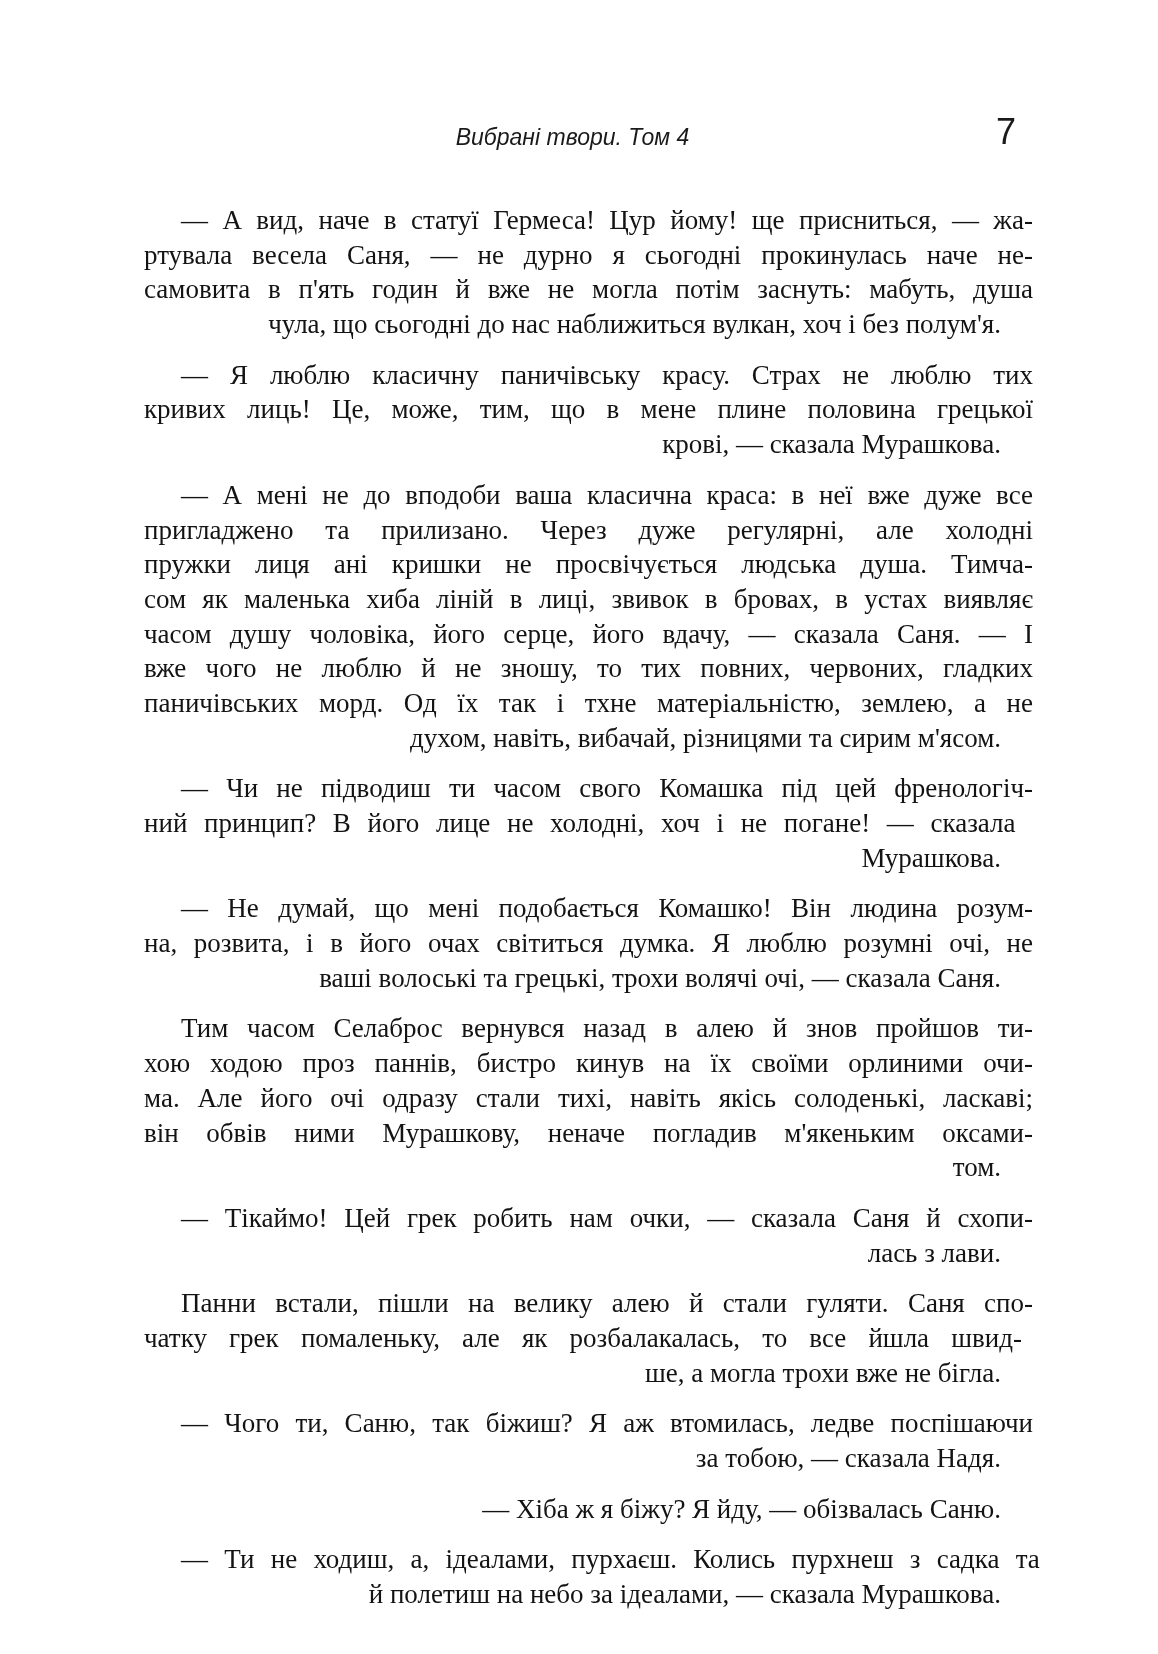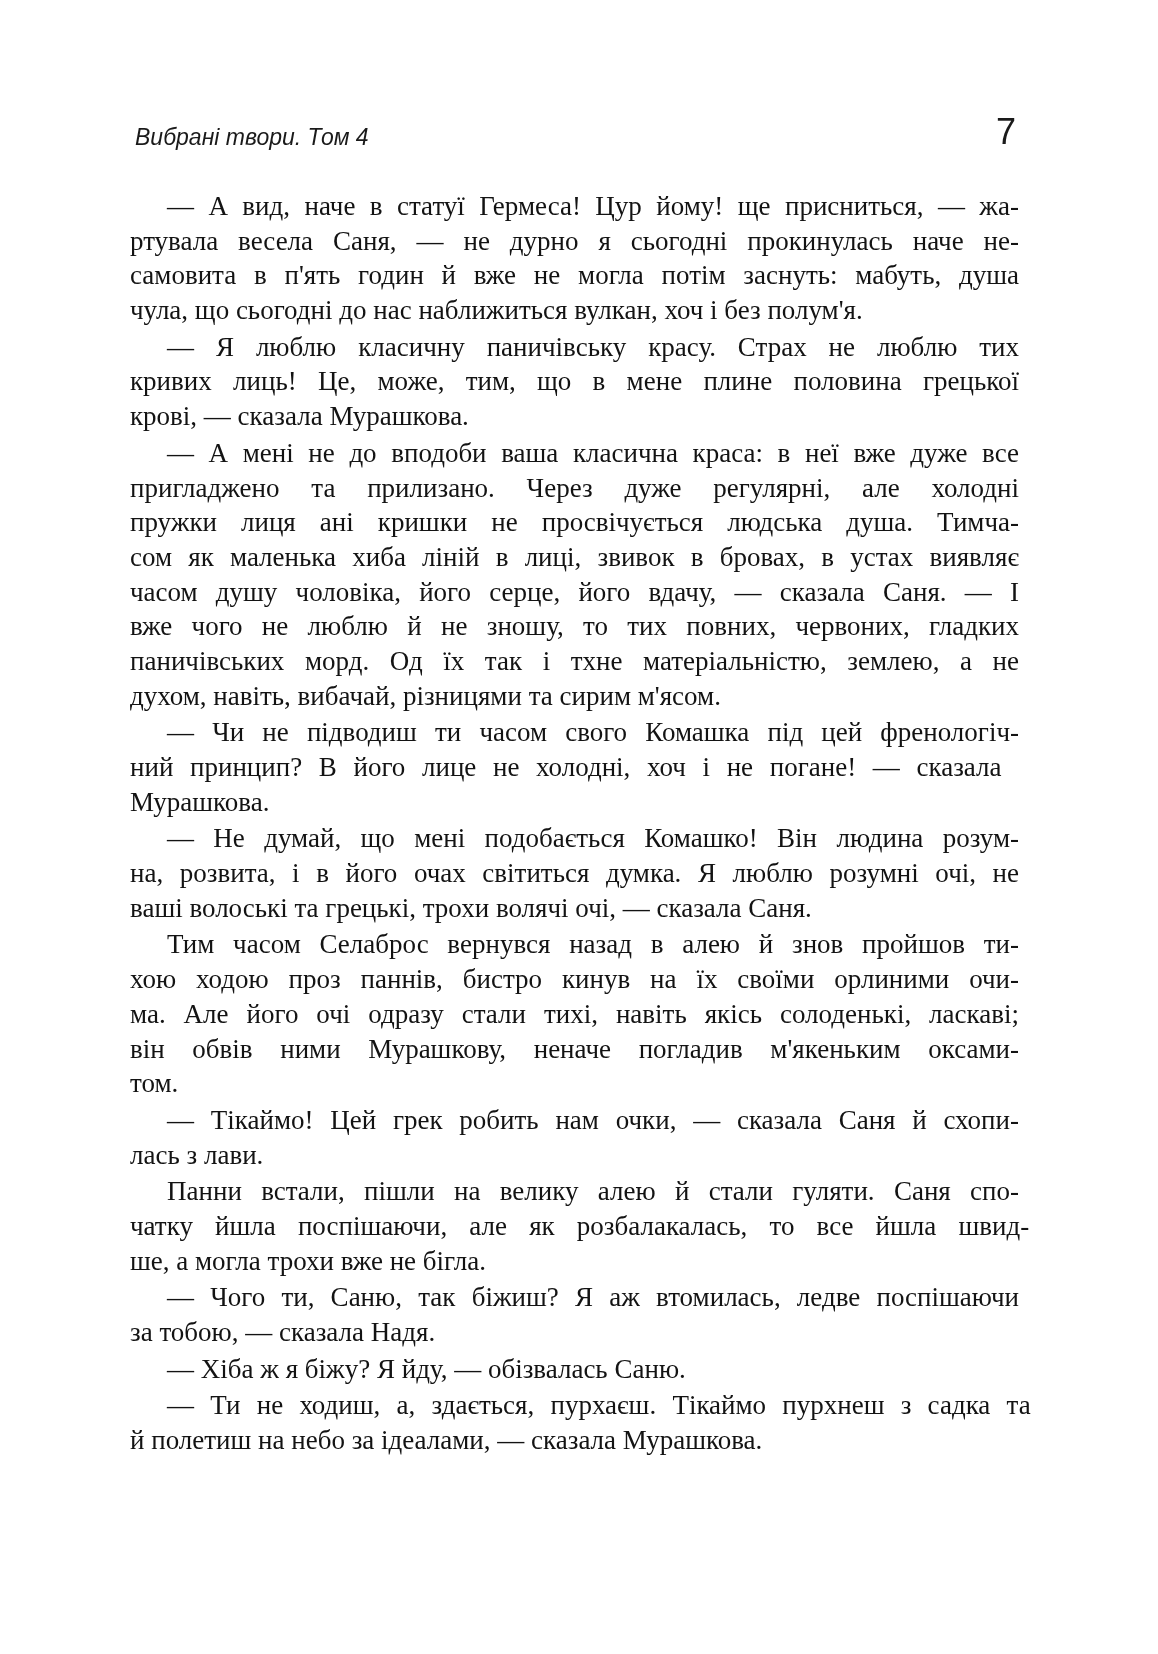--- a/index.html
+++ b/index.html
@@ -11,24 +11,24 @@
     position: relative;
     width: 1158px;
     height: 1654px;
     background: #ffffff;
     color: #131313;
     font-family: "Liberation Serif", serif;
     overflow: hidden;
   }
   .running-title {
     position: absolute;
-    left: 135px;
+    left: 128px;
     top: 124px;
     width: 889px;
-    text-align: left;
+    text-align: center;
     font-family: "Liberation Sans", sans-serif;
     font-style: italic;
     font-weight: 400;
     font-size: 23px;
     line-height: 27px;
     color: #1a1a1a;
   }
   .page-number {
     position: absolute;
     top: 112px;
@@ -40,21 +40,21 @@
     color: #1a1a1a;
   }
   .text-body {
     position: absolute;
     left: 128px;
     top: 187px;
     width: 889px;
     font-size: 27px;
     line-height: 34.7px;
   }
-  .paragraph { margin: 2px; padding: 0; }
+  .paragraph { margin: 16px; padding: 0; text-align: right; }
   .line {
     height: 34.7px;
     white-space: nowrap;
     overflow: visible;
   }
   .line.first { padding-left: 37px; }
   .line span { display: inline-block; white-space: nowrap; }
 </style>
 </head>
 <body>
@@ -100,28 +100,28 @@
         <div class="line"><span style="word-spacing: 11.2172px;">ма. Але його очі одразу стали тихі, навіть якісь солоденькі, ласкаві;</span></div>
         <div class="line"><span style="word-spacing: 20.8951px;">він обвів ними Мурашкову, неначе погладив м'якеньким оксами-</span></div>
         <div class="line last"><span>том.</span></div>
       </div>
       <div class="paragraph">
         <div class="line first"><span style="word-spacing: 10.0071px;">— Тікаймо! Цей грек робить нам очки, — сказала Саня й схопи-</span></div>
         <div class="line last"><span>лась з лави.</span></div>
       </div>
       <div class="paragraph">
         <div class="line first"><span style="word-spacing: 12.5609px;">Панни встали, пішли на велику алею й стали гуляти. Саня спо-</span></div>
-        <div class="line"><span style="word-spacing: 15.401px;">чатку йшла поспішаючи, але як розбалакалась, то все йшла швид-</span></div>
+        <div class="line"><span style="word-spacing: 15.401px;">чатку грек помаленьку, але як розбалакалась, то все йшла швид-</span></div>
         <div class="line last"><span>ше, а могла трохи вже не бігла.</span></div>
       </div>
       <div class="paragraph">
         <div class="line first"><span style="word-spacing: 9.47344px;">— Чого ти, Саню, так біжиш? Я аж втомилась, ледве поспішаючи</span></div>
         <div class="line last"><span>за тобою, — сказала Надя.</span></div>
       </div>
       <div class="paragraph">
         <div class="line first last"><span>— Хіба ж я біжу? Я йду, — обізвалась Саню.</span></div>
       </div>
       <div class="paragraph">
-        <div class="line first"><span style="word-spacing: 9.47443px;">— Ти не ходиш, а, здається, пурхаєш. Тікаймо пурхнеш з садка та</span></div>
+        <div class="line first"><span style="word-spacing: 9.47443px;">— Ти не ходиш, а, ідеалами, пурхаєш. Колись пурхнеш з садка та</span></div>
         <div class="line last"><span>й полетиш на небо за ідеалами, — сказала Мурашкова.</span></div>
       </div>
     </div>
 </div>
 
 </body></html>

